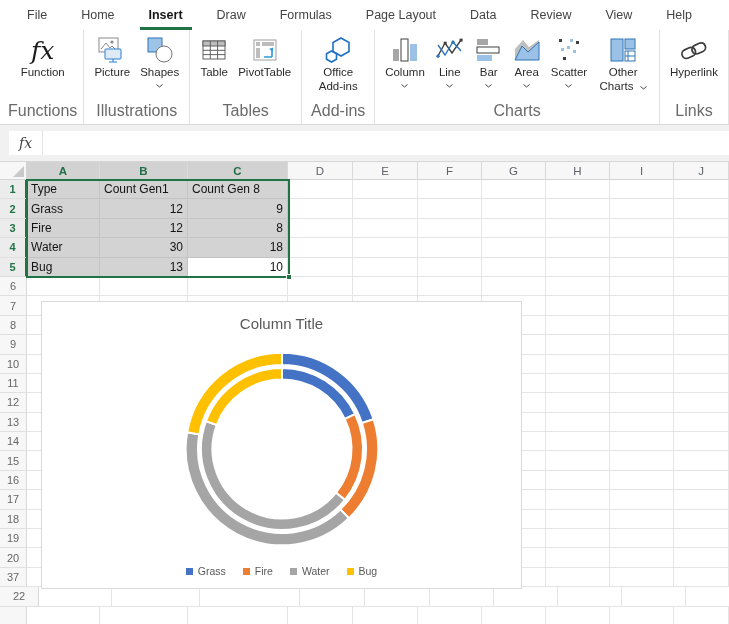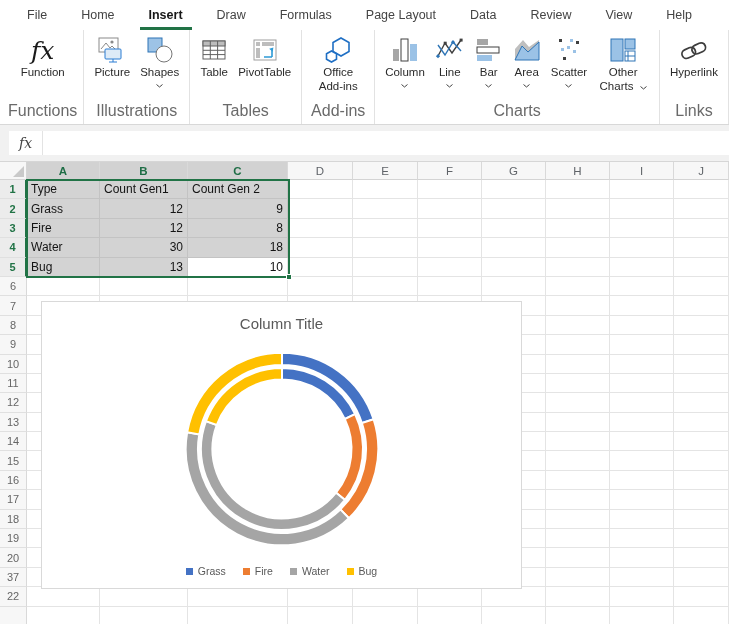--- a/index.html
+++ b/index.html
@@ -298,21 +298,21 @@
         <div class="ch" style="width:64px">F</div>
         <div class="ch" style="width:64px">G</div>
         <div class="ch" style="width:64px">H</div>
         <div class="ch" style="width:64px">I</div>
         <div class="ch" style="width:55px">J</div>
       </div>
       <div class="grow" style="height:19.4px">
         <div class="rh selr" style="width:27px">1</div>
         <div class="cell sel txt" style="width:73px">Type</div>
         <div class="cell sel txt" style="width:88px">Count Gen1</div>
-        <div class="cell sel txt" style="width:100px">Count Gen 2</div>
+        <div class="cell sel txt" style="width:100px">Count Gen 8</div>
         <div class="cell txt" style="width:65px"></div>
         <div class="cell txt" style="width:65px"></div>
         <div class="cell txt" style="width:64px"></div>
         <div class="cell txt" style="width:64px"></div>
         <div class="cell txt" style="width:64px"></div>
         <div class="cell txt" style="width:64px"></div>
         <div class="cell txt" style="width:55px"></div>
       </div>
       <div class="grow" style="height:19.4px">
         <div class="rh selr" style="width:27px">2</div>
@@ -568,21 +568,21 @@
         <div class="cell txt" style="width:100px"></div>
         <div class="cell txt" style="width:65px"></div>
         <div class="cell txt" style="width:65px"></div>
         <div class="cell txt" style="width:64px"></div>
         <div class="cell txt" style="width:64px"></div>
         <div class="cell txt" style="width:64px"></div>
         <div class="cell txt" style="width:64px"></div>
         <div class="cell txt" style="width:55px"></div>
       </div>
       <div class="grow" style="height:19.4px">
-        <div class="rh" style="width:27px">22</div>
+        <div class="rh" style="width:39px">22</div>
         <div class="cell txt" style="width:73px"></div>
         <div class="cell txt" style="width:88px"></div>
         <div class="cell txt" style="width:100px"></div>
         <div class="cell txt" style="width:65px"></div>
         <div class="cell txt" style="width:65px"></div>
         <div class="cell txt" style="width:64px"></div>
         <div class="cell txt" style="width:64px"></div>
         <div class="cell txt" style="width:64px"></div>
         <div class="cell txt" style="width:64px"></div>
         <div class="cell txt" style="width:55px"></div>

